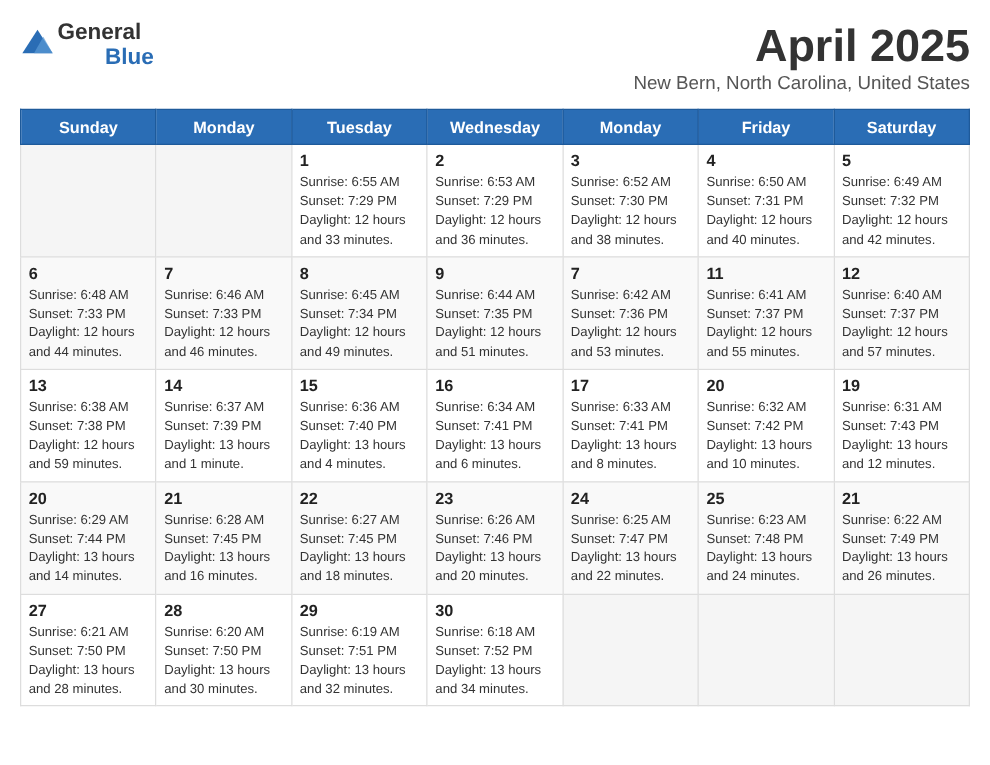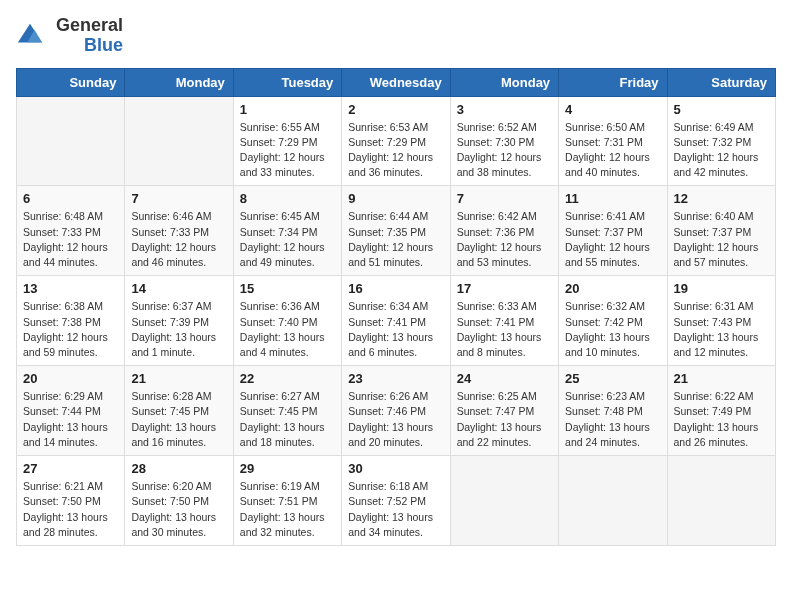--- a/index.html
+++ b/index.html
@@ -17,21 +17,20 @@
       margin-bottom: 12px;
     }
     .logo {
       display: flex;
       align-items: center;
     }
     .logo-text {
       display: flex;
       flex-direction: column;
       line-height: 1.1;
-      align-items: flex-end;
     }
     .logo-general {
       font-size: 18px;
       font-weight: bold;
       color: #333;
     }
     .logo-blue {
       font-size: 18px;
       font-weight: bold;
       color: #2a6db5;
@@ -58,21 +57,21 @@
       width: 100%;
       border-collapse: collapse;
       border: 1px solid #ccc;
     }
     .calendar th {
       background: #2a6db5;
       color: #fff;
       font-size: 13px;
       font-weight: bold;
       padding: 6px 8px;
-      text-align: right;
+      text-align: center;
       border: 1px solid #1e5a9a;
     }
     .calendar td {
       vertical-align: top;
       padding: 5px 6px;
       border: 1px solid #ddd;
       width: calc(100% / 7);
       height: 88px;
       font-size: 11px;
       color: #333;
@@ -106,20 +105,24 @@
   <div class="logo">
     <svg class="logo-icon" viewBox="0 0 30 30" xmlns="http://www.w3.org/2000/svg">
       <polygon points="15,2 28,22 2,22" fill="#2a6db5"></polygon>
       <polygon points="20,8 28,22 12,22" fill="#5b9bd5" opacity="0.7"></polygon>
     </svg>
     <div class="logo-text">
       <span class="logo-general">General</span>
       <span class="logo-blue">Blue</span>
     </div>
   </div>
+  <div class="title-block">
+    <div class="title-month">April 2025</div>
+    <div class="title-location">New Bern, North Carolina, United States</div>
+  </div>
 </div>
 
 <table class="calendar">
   <thead>
     <tr>
     <th>Sunday</th>
         <th>Monday</th>
         <th>Tuesday</th>
         <th>Wednesday</th>
         <th>Monday</th>

